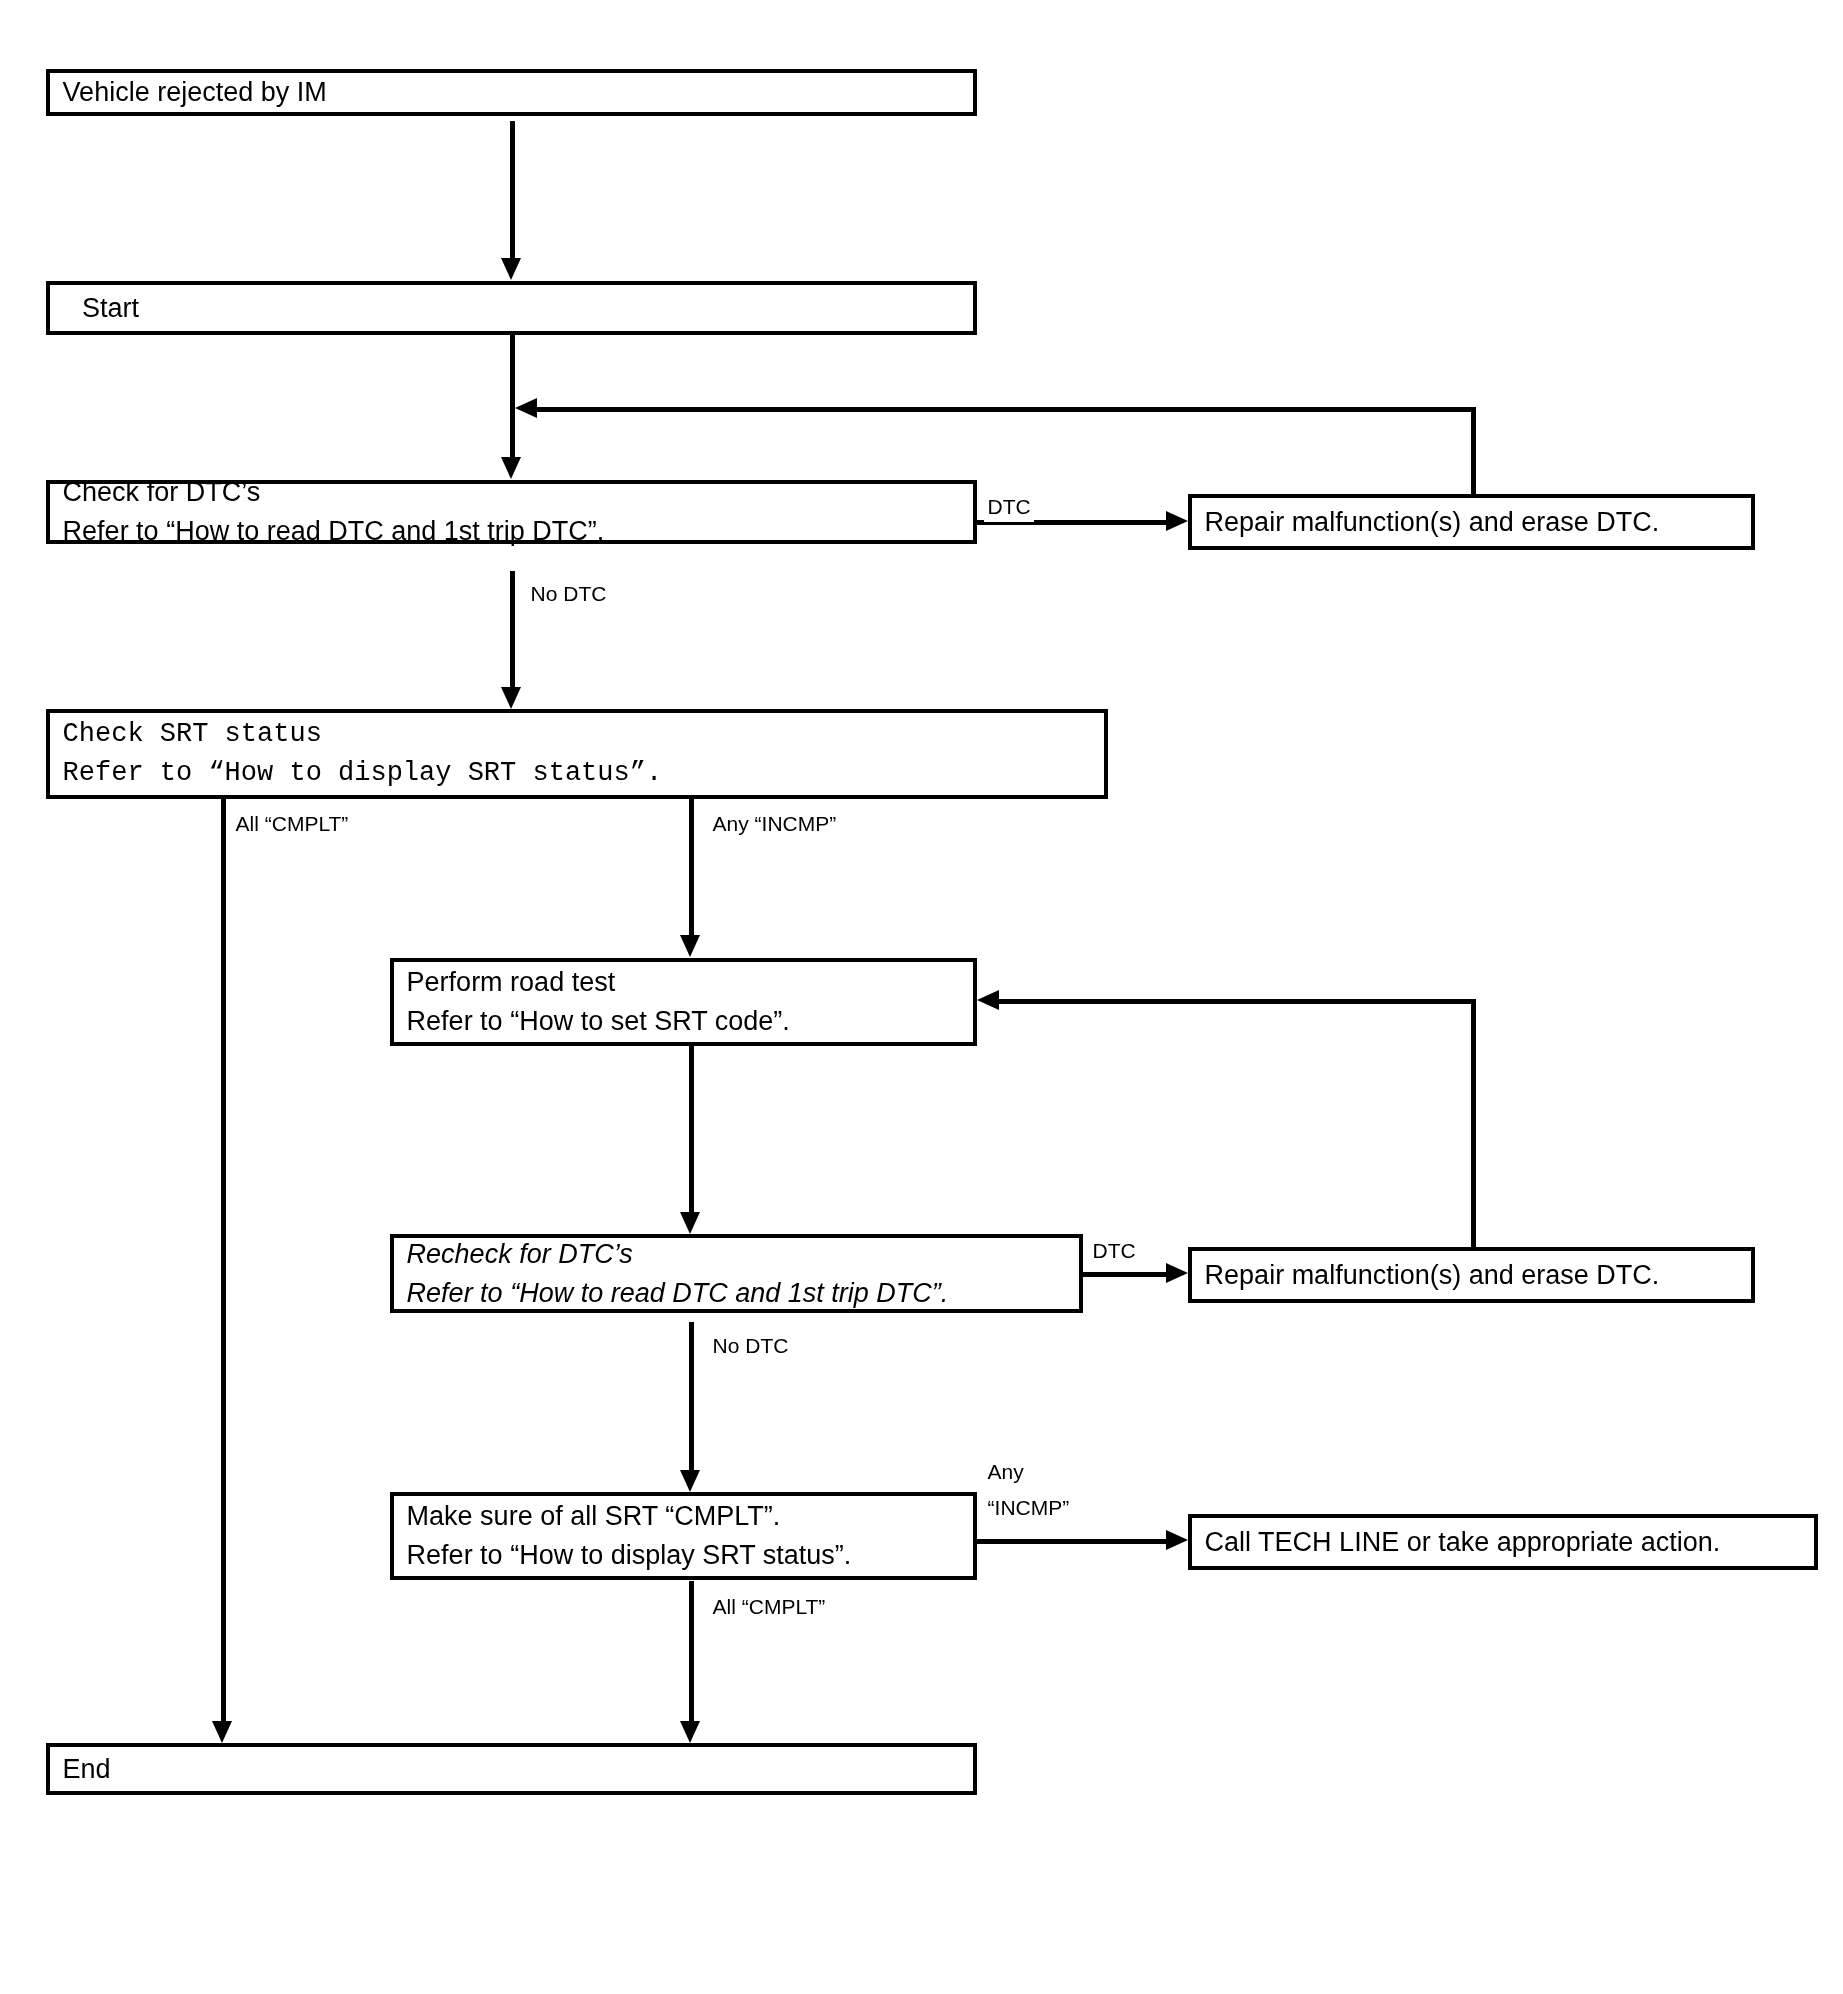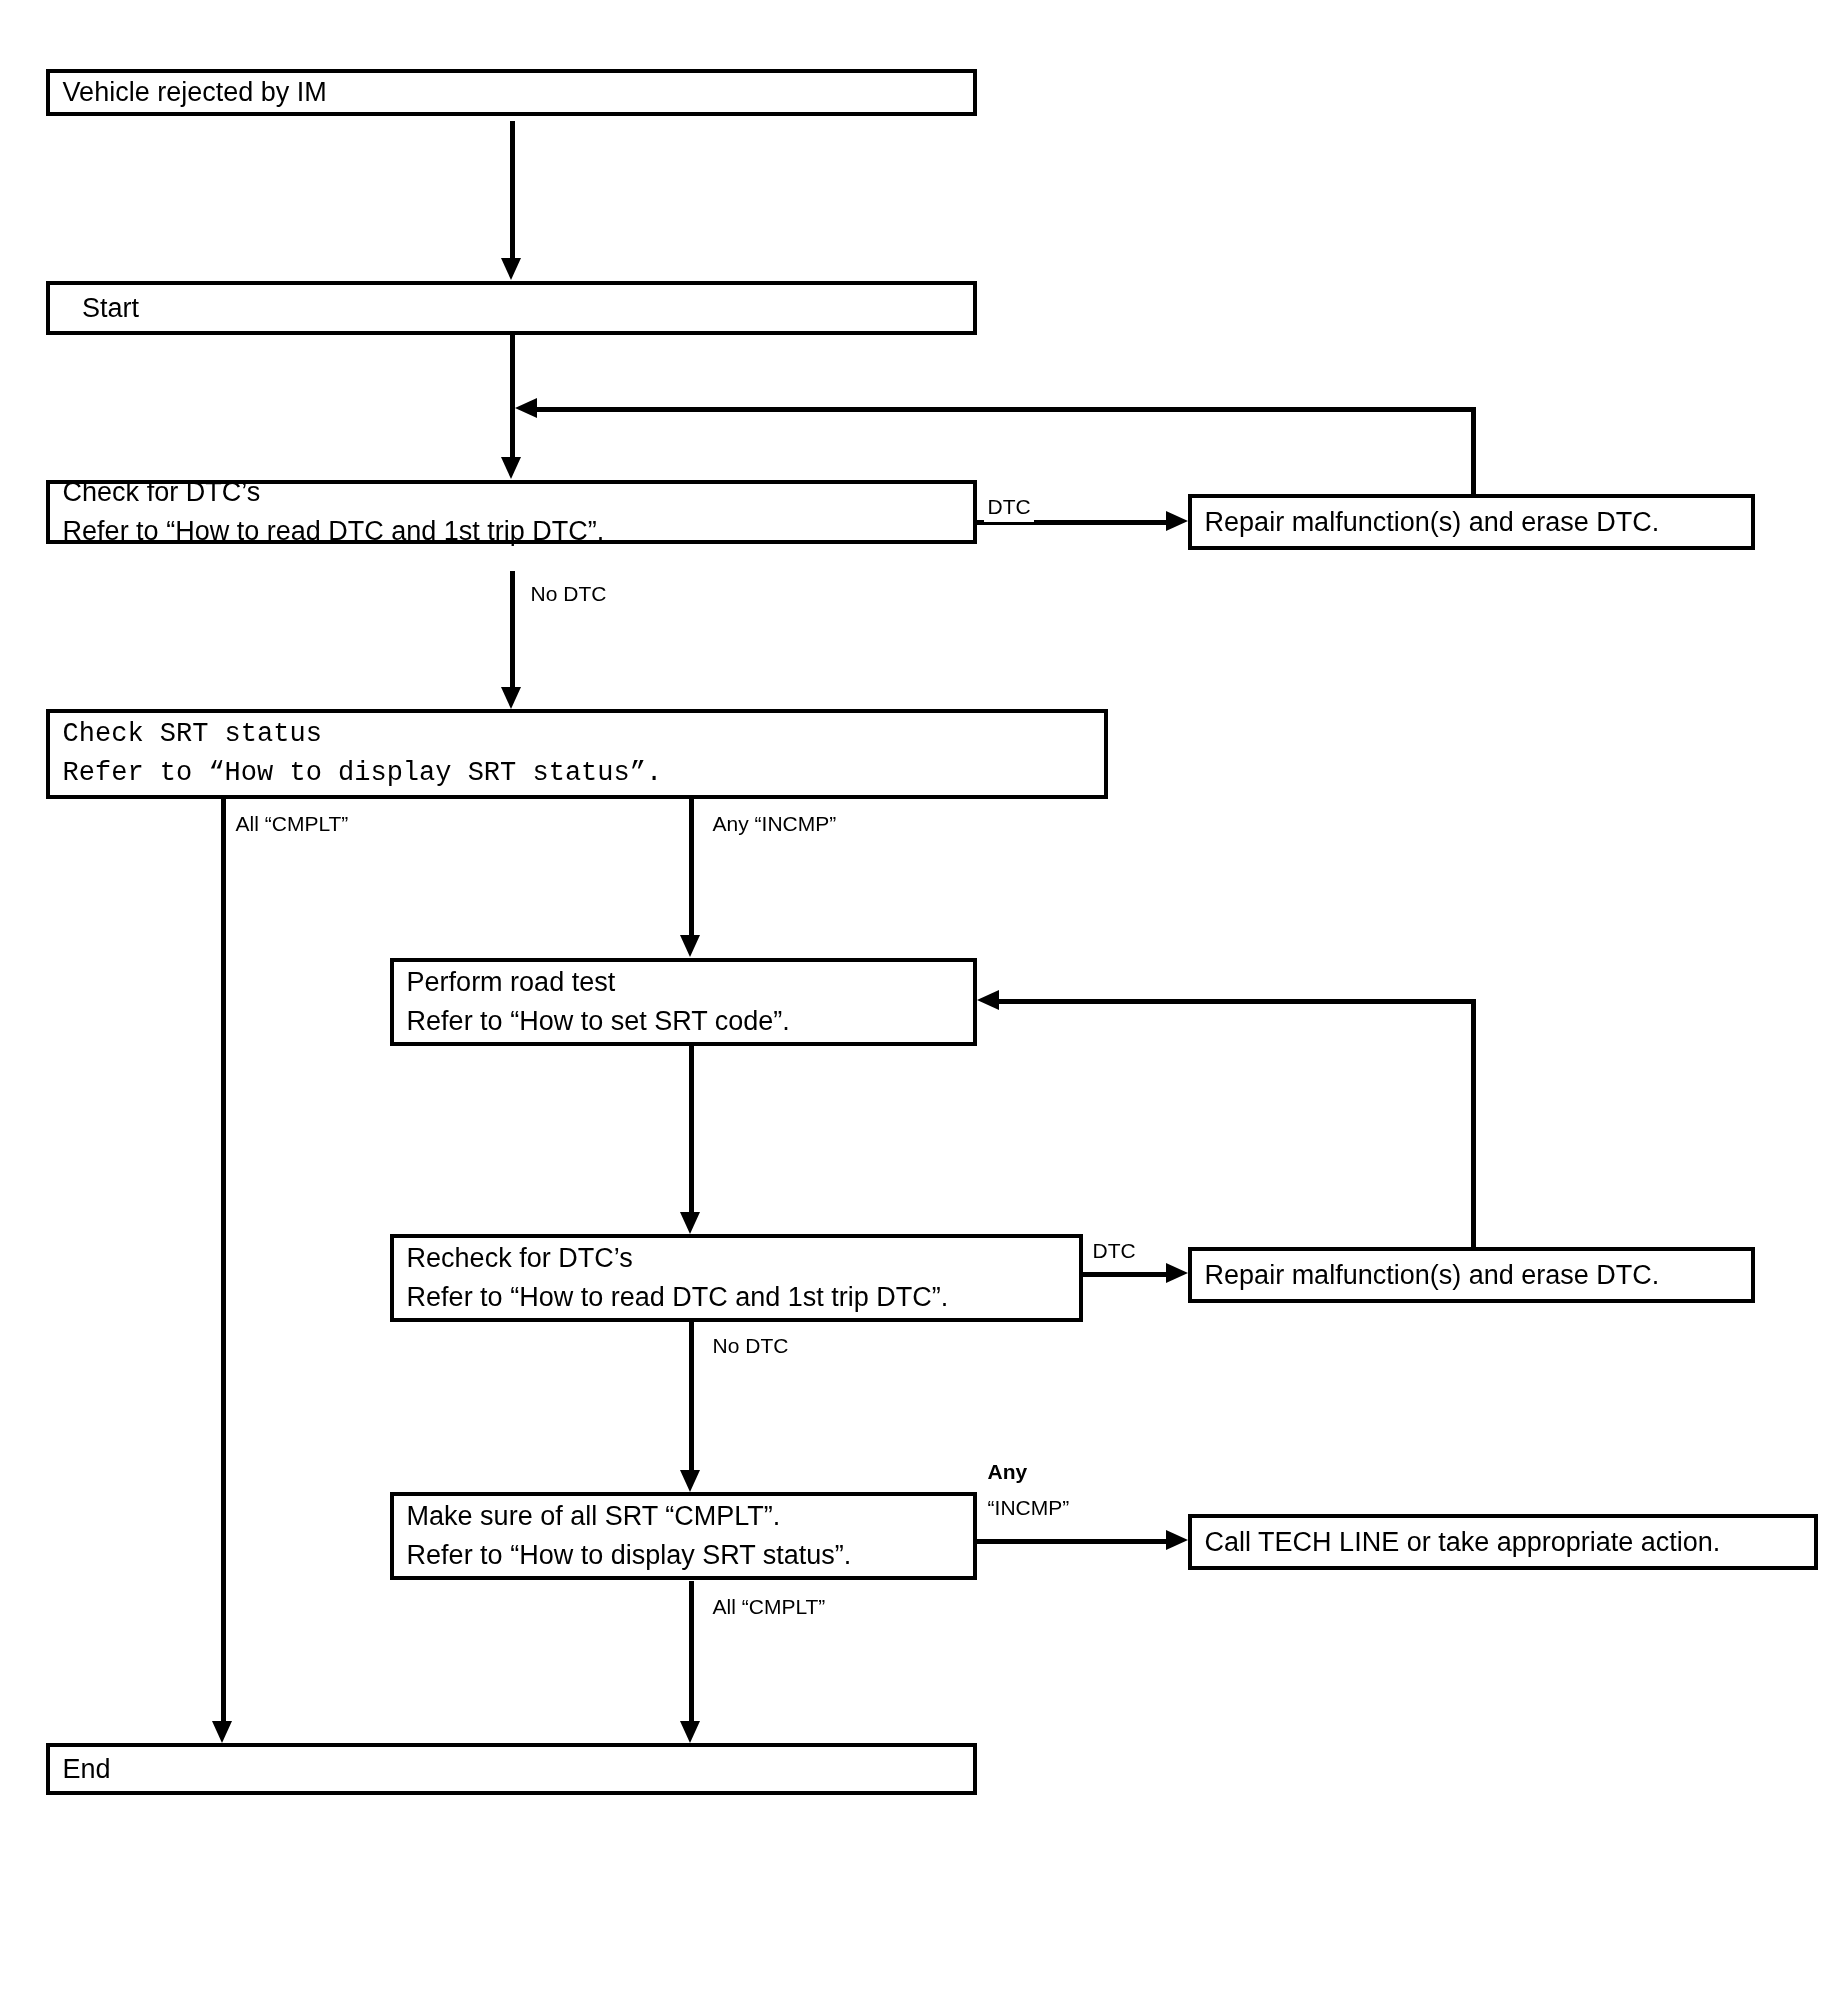--- a/index.html
+++ b/index.html
@@ -108,21 +108,21 @@
   <div class="node" style="left:46px; top:709px; width:1062px; height:90px;font-family:Liberation Mono, monospace;">
     <div>Check SRT status</div>
     <div>Refer to “How to display SRT status”.</div>
   </div>
 
   <div class="node" style="left:390px; top:958px; width:587px; height:88px;">
     <div>Perform road test</div>
     <div>Refer to “How to set SRT code”.</div>
   </div>
 
-  <div class="node" style="left:390px; top:1234px; width:693px; height:88px;">
+  <div class="node" style="left:390px; top:1234px; width:693px; height:79px;font-style:italic;">
     <div>Recheck for DTC’s</div>
     <div>Refer to “How to read DTC and 1st trip DTC”.</div>
   </div>
 
   <div class="node" style="left:1188px; top:1247px; width:567px; height:56px;">
     <div>Repair malfunction(s) and erase DTC.</div>
   </div>
 
   <div class="node" style="left:390px; top:1492px; width:587px; height:88px;">
     <div>Make sure of all SRT “CMPLT”.</div>
@@ -173,21 +173,21 @@
   <div class="hl" style="left:1083px; top:1272px; width:85px;"></div>
   <div class="arr-right" style="left:1166px; top:1263px;"></div>
   <div class="elabel" style="left:1089px; top:1235px;">DTC</div>
 
   <div class="vl" style="left:689px; top:1322px; height:149px;"></div>
   <div class="arr-down" style="left:680px; top:1470px;"></div>
   <div class="elabel" style="left:709px; top:1330px;">No DTC</div>
 
   <div class="hl" style="left:977px; top:1539px; width:191px;"></div>
   <div class="arr-right" style="left:1166px; top:1530px;"></div>
-  <div class="elabel" style="left:984px; top:1456px;font-weight:bold;">Any</div>
+  <div class="elabel" style="left:984px; top:1456px;">Any</div>
   <div class="elabel" style="left:984px; top:1492px;">“INCMP”</div>
 
   <div class="vl" style="left:689px; top:1581px; height:142px;"></div>
   <div class="arr-down" style="left:680px; top:1721px;"></div>
   <div class="elabel" style="left:709px; top:1591px;">All “CMPLT”</div>
 
   <div class="figcode">G02449597</div>
 
 </div>
 

